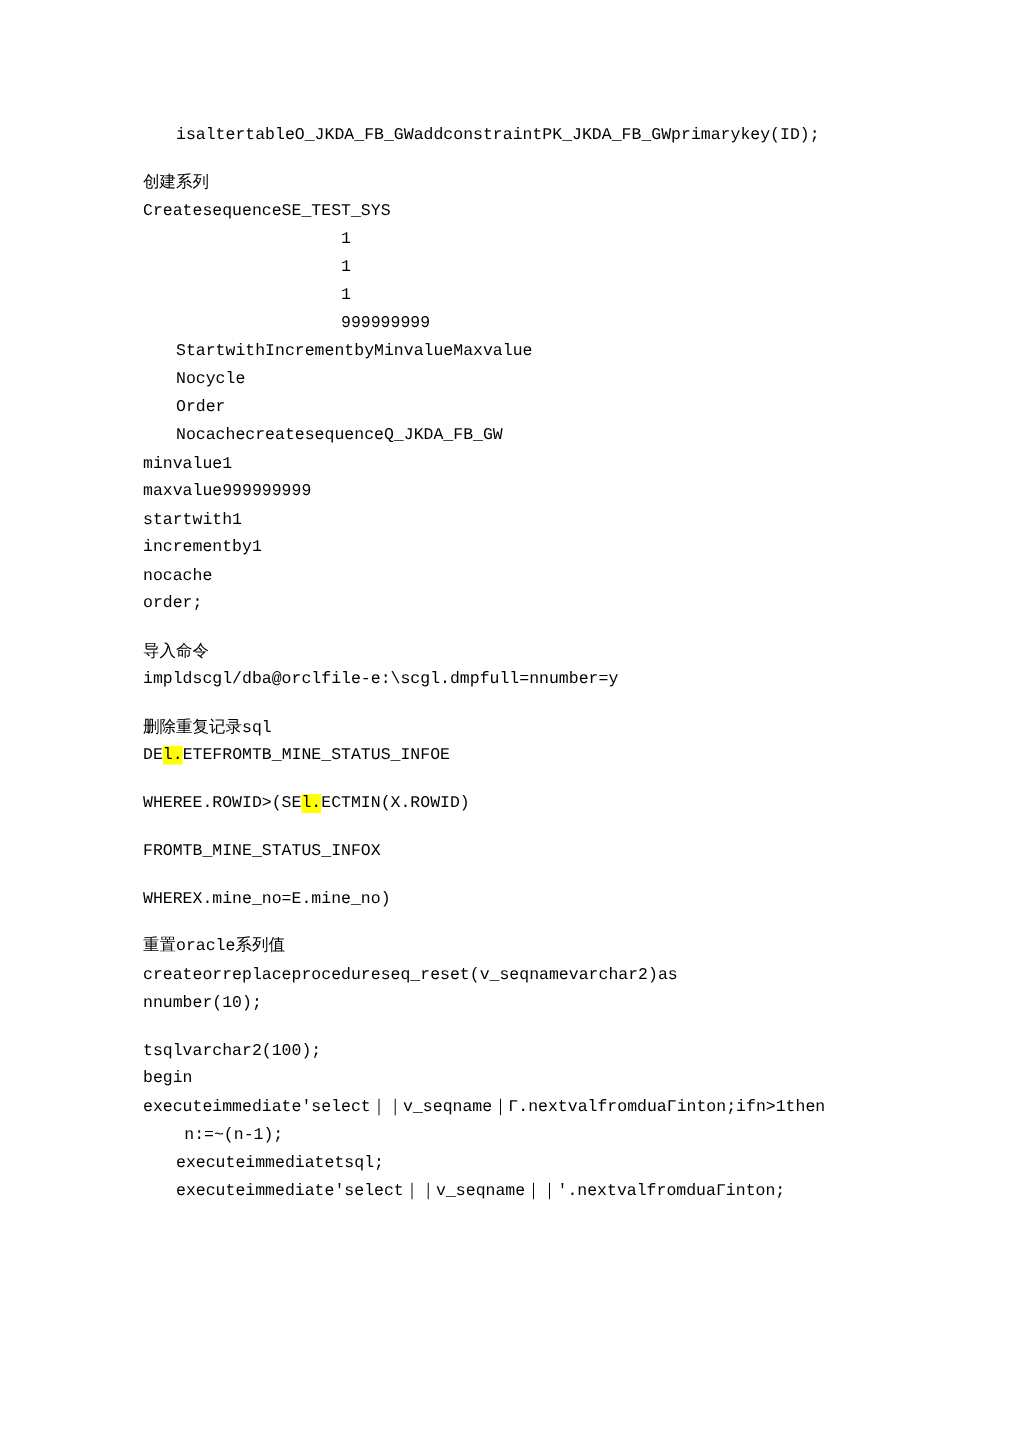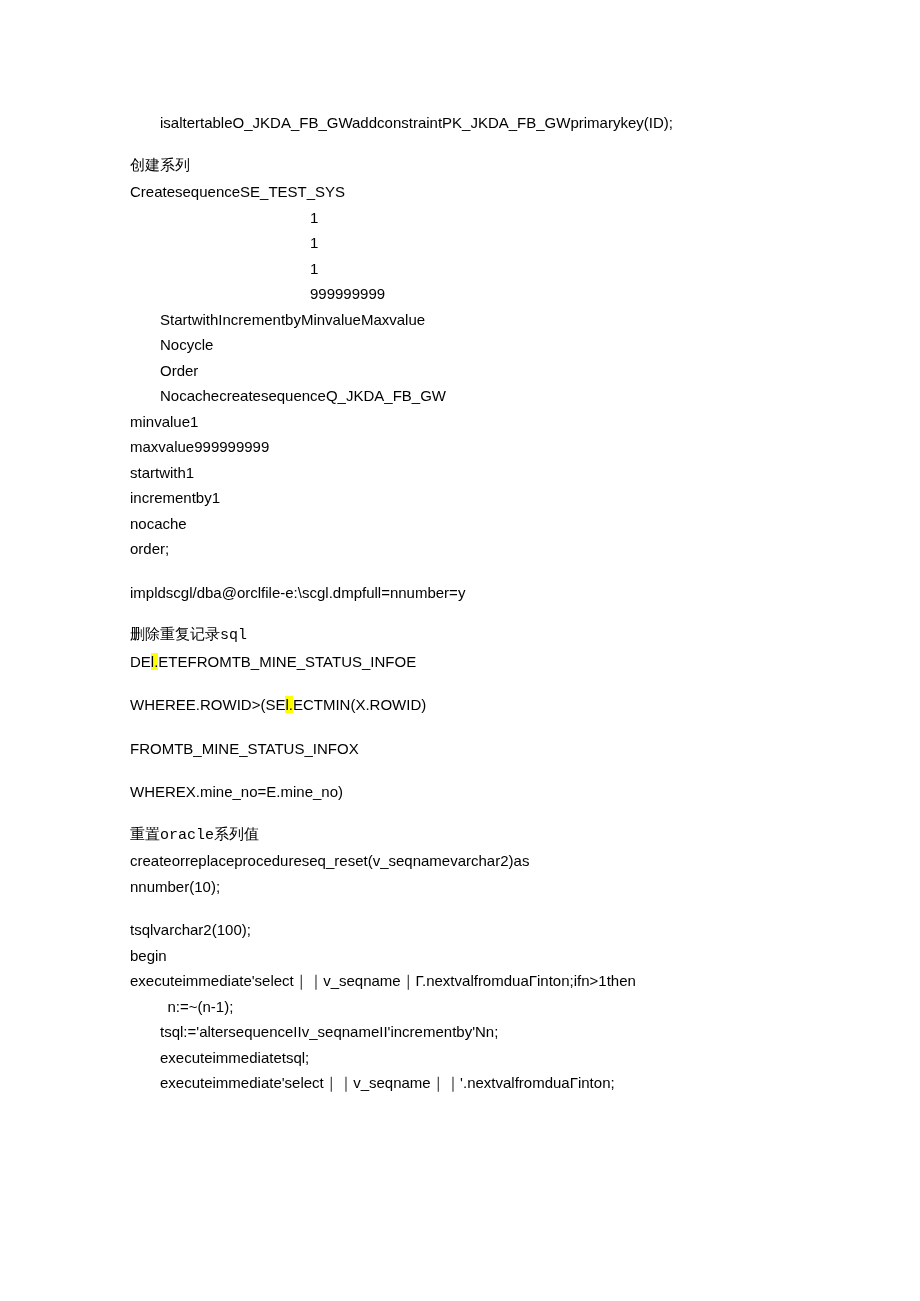--- a/index.html
+++ b/index.html
@@ -1,16 +1,16 @@
 <!DOCTYPE html>
 <html><head>
 <meta charset="utf-8">
 <style>
 body{font-family:"SimSun","Courier New",monospace;font-size:15px;line-height:1.7;background:#fff;color:#000;margin:0;padding:110px 130px}
-.mono{font-family:Liberation Sans, sans-serif}
+.mono{font-family:Liberation Mono, monospace}
 .hl{background:#ffff00}
 .indent1{padding-left:2em}
 .indent2{padding-left:12em}
 .para{margin-bottom:1.2em}
 </style>
 </head>
 <body>
 
 <div class="para indent1 mono">isaltertableO_JKDA_FB_GWaddconstraintPK_JKDA_FB_GWprimarykey(ID);</div>
 
@@ -27,20 +27,21 @@
   <div class="mono indent1">NocachecreatesequenceQ_JKDA_FB_GW</div>
   <div class="mono">minvalue1</div>
   <div class="mono">maxvalue999999999</div>
   <div class="mono">startwith1</div>
   <div class="mono">incrementby1</div>
   <div class="mono">nocache</div>
   <div class="mono">order;</div>
 </div>
 
 <div class="para">
+  <div>导入命令</div>
   <div class="mono">impldscgl/dba@orclfile-e:\scgl.dmpfull=nnumber=y</div>
 </div>
 
 <div class="para">
   <div>删除重复记录sql</div>
   <div class="mono"><span>DE</span><span class="hl">l.</span><span>ETEFROMTB_MINE_STATUS_INFOE</span></div>
 </div>
 
 <div class="para mono"><span>WHEREE.ROWID&gt;(SE</span><span class="hl">l.</span><span>ECTMIN(X.ROWID)</span></div>
 
@@ -52,16 +53,15 @@
   <div>重置oracle系列值</div>
   <div class="mono">createorreplaceprocedureseq_reset(v_seqnamevarchar2)as</div>
   <div class="mono">nnumber(10);</div>
 </div>
 
 <div class="para">
   <div class="mono">tsqlvarchar2(100);</div>
   <div class="mono">begin</div>
   <div class="mono">executeimmediate'select｜｜v_seqname｜Γ.nextvalfromduaΓinton;ifn&gt;1then</div>
   <div class="mono" style="padding-left:2.5em">n:=~(n-1);</div>
-  <div class="mono indent1">tsql:='altersequenceIIv_seqnameII'incrementby'Nn;</div>
   <div class="mono indent1">executeimmediatetsql;</div>
   <div class="mono indent1">executeimmediate'select｜｜v_seqname｜｜'.nextvalfromduaΓinton;</div>
 </div>
 
 </body></html>

